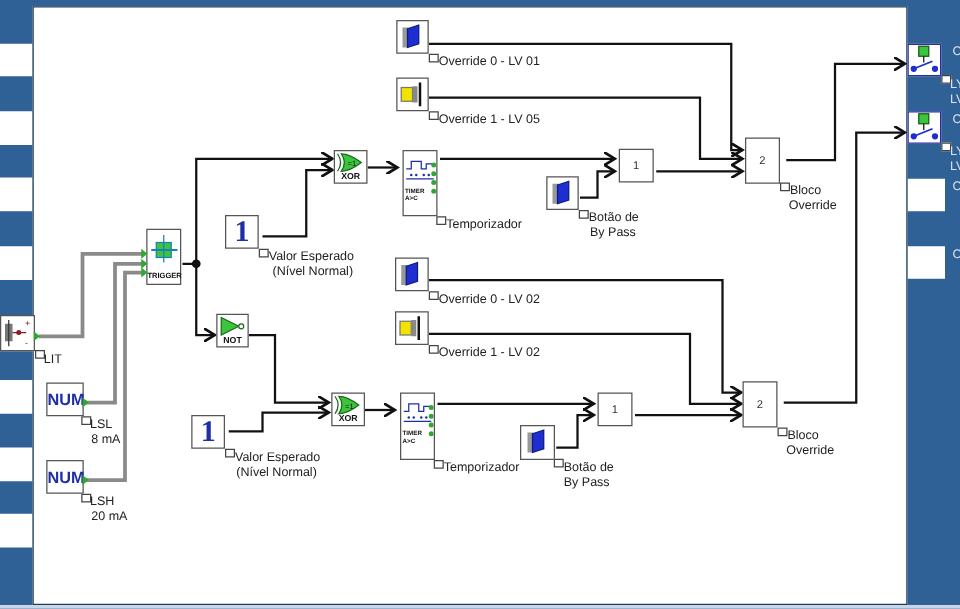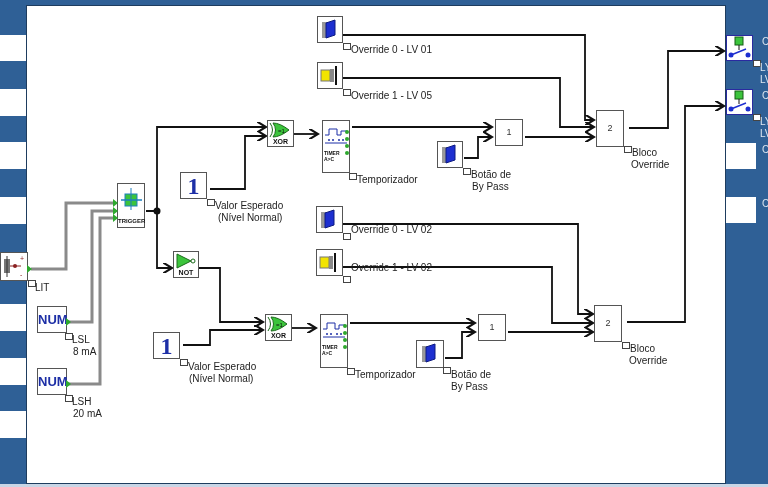--- a/index.html
+++ b/index.html
@@ -213,31 +213,31 @@
 <div class="lbl" style="left:760px;top:116px;color:#dde6f0;">LY</div>
 <div class="lbl" style="left:760px;top:128px;color:#dde6f0;">LV</div>
 
 <div class="blk" style="left:316px;top:206px;width:27px;height:27px;">
   <svg width="25" height="25">
     <rect x="4" y="5" width="5" height="16" fill="#999"></rect>
     <path d="M8,6 L17,3 L17,18 L8,21 Z" fill="#1d2fd0" stroke="#0d1a80"></path>
   </svg>
 </div>
 <div class="tag" style="left:343px;top:233px;"></div>
-<div class="lbl" style="left:351px;top:224px;">Override 0 - LV 02</div>
+<div class="lbl" style="left:351px;top:234px;">Override 0 - LV 02</div>
 
 <div class="blk" style="left:316px;top:249px;width:27px;height:27px;">
   <svg width="25" height="25">
     <rect x="3" y="7" width="9" height="11" fill="#f2e400" stroke="#777"></rect>
     <rect x="12" y="6" width="4" height="13" fill="#888"></rect>
     <line x1="18" y1="3" x2="18" y2="22" stroke="#111" stroke-width="2"></line>
   </svg>
 </div>
 <div class="tag" style="left:343px;top:276px;"></div>
-<div class="lbl" style="left:351px;top:262px;">Override 1 - LV 02</div>
+<div class="lbl" style="left:351px;top:277px;">Override 1 - LV 02</div>
 
 <div class="blk one" style="left:153px;top:332px;width:27px;height:27px;"><span>1</span></div>
 <div class="tag" style="left:180px;top:359px;"></div>
 <div class="lbl" style="left:188px;top:361px;">Valor Esperado</div>
 <div class="lbl" style="left:189px;top:373px;">(Nível Normal)</div>
 
 <div class="blk" style="left:265px;top:314px;width:27px;height:27px;">
   <svg width="25" height="17">
     <path d="M5,2 Q12,2 21,9 Q12,16 5,16 Q10,9 5,2 Z" fill="#3cc43c" stroke="#1a6a1a"></path>
     <path d="M2,2 Q7,9 2,16" fill="none" stroke="#1a6a1a"></path>

